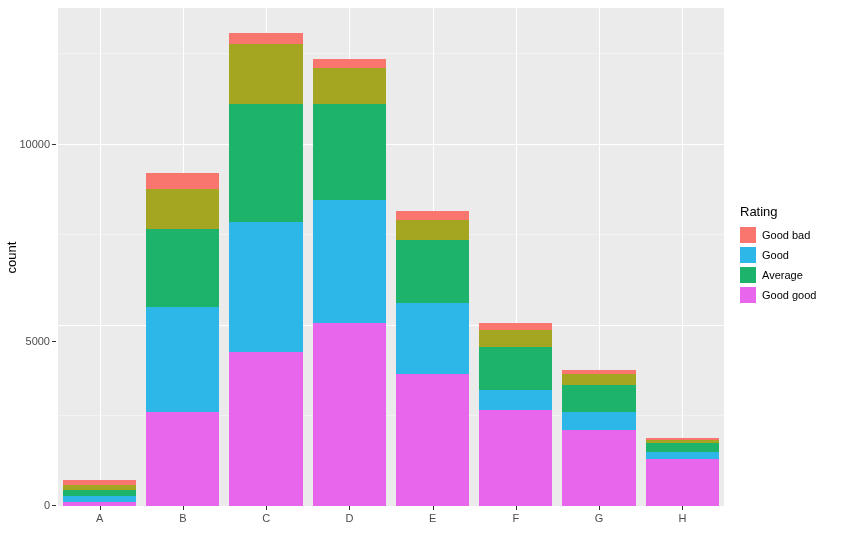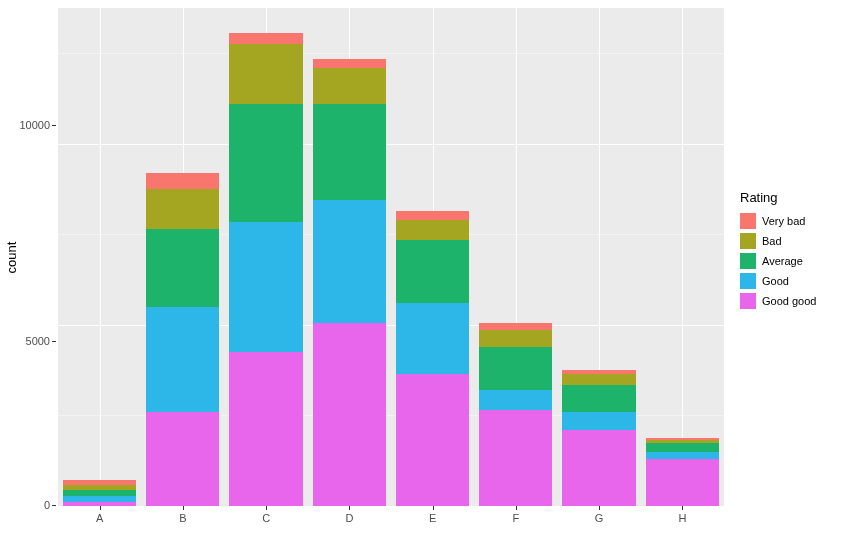--- a/index.html
+++ b/index.html
@@ -106,21 +106,21 @@
   }
   .y-label span {
     transform: rotate(-90deg);
     font-size: 13px;
     white-space: nowrap;
     color: #000;
   }
   .legend {
     position: absolute;
     left: 740px;
-    top: 190px;
+    top: 204px;
     width: 120px;
   }
   .legend-title {
     font-size: 13px;
     margin-bottom: 6px;
     color: #000;
   }
   .legend-item {
     display: flex;
     align-items: center;
@@ -214,54 +214,50 @@
         <div class="seg" style="top: 443.673px; height: 7.24364px; background: rgb(45, 183, 233);"></div>
         <div class="seg" style="top: 434.618px; height: 9.05455px; background: rgb(30, 179, 107);"></div>
         <div class="seg" style="top: 431.721px; height: 2.89745px; background: rgb(164, 165, 33);"></div>
         <div class="seg" style="top: 429.91px; height: 1.81091px; background: rgb(248, 118, 109);"></div>
       </div>
     </div>
 
   <div id="y-ticks">
       <div class="y-tick" style="top: 499px;">0<div class="tick-mark"></div></div>
       <div class="y-tick" style="top: 335px;">5000<div class="tick-mark"></div></div>
-      <div class="y-tick" style="top: 119px;">10000<div class="tick-mark"></div></div>
+      <div class="y-tick" style="top: 138px;">10000<div class="tick-mark"></div></div>
     </div>
 
   <div id="x-ticks">
       <div class="x-tick" style="left: 69.625px;">A<div class="tick-mark"></div></div>
       <div class="x-tick" style="left: 152.875px;">B<div class="tick-mark"></div></div>
       <div class="x-tick" style="left: 236.125px;">C<div class="tick-mark"></div></div>
       <div class="x-tick" style="left: 319.375px;">D<div class="tick-mark"></div></div>
       <div class="x-tick" style="left: 402.625px;">E<div class="tick-mark"></div></div>
       <div class="x-tick" style="left: 485.875px;">F<div class="tick-mark"></div></div>
       <div class="x-tick" style="left: 569.125px;">G<div class="tick-mark"></div></div>
       <div class="x-tick" style="left: 652.375px;">H<div class="tick-mark"></div></div>
     </div>
 
 
   <div class="legend">
     <div class="legend-title">Rating</div>
     <div id="legend-items">
         <div class="legend-item">
           <div class="legend-swatch" style="background: rgb(248, 118, 109);"></div>
-          <div class="legend-label">Very bad</div>
-        </div>
-        <div class="legend-item">
-          <div class="legend-swatch" style="background: rgb(164, 165, 33);"></div>
-          <div class="legend-label">Bad</div>
+          <div class="legend-label">Good bad</div>
+        </div>
+        <div class="legend-item">
+          <div class="legend-swatch" style="background: rgb(45, 183, 233);"></div>
+          <div class="legend-label">Good</div>
         </div>
         <div class="legend-item">
           <div class="legend-swatch" style="background: rgb(30, 179, 107);"></div>
           <div class="legend-label">Average</div>
         </div>
         <div class="legend-item">
-          <div class="legend-swatch" style="background: rgb(45, 183, 233);"></div>
-          <div class="legend-label">Good</div>
-        </div>
-        <div class="legend-item">
           <div class="legend-swatch" style="background: rgb(231, 102, 236);"></div>
           <div class="legend-label">Good good</div>
         </div>
       </div>
   </div>
 
 </div>
 
 </body></html>

